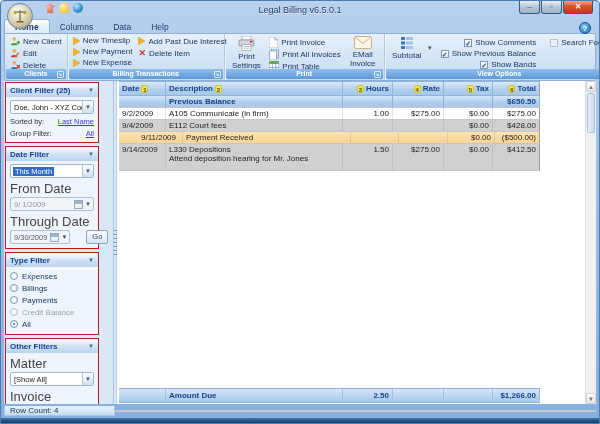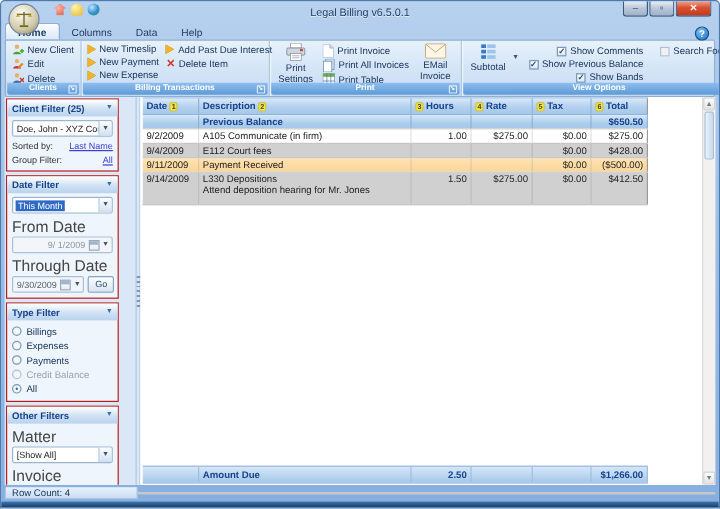--- a/index.html
+++ b/index.html
@@ -76,50 +76,50 @@
   .sechdr .arr { font-size:6px; color:#3a6ea5; }
   .seccontent { padding:3px 4px 4px; }
   .combo { height:14px; background:#fff; border:1px solid #9cb6d2; border-radius:2px; display:flex; align-items:center; overflow:hidden; }
   .combo .cval { flex:1; padding:0 3px; font-size:7.5px; color:#222; white-space:nowrap; overflow:hidden; }
   .combo .cval.sel { background:#316ac5; color:#fff; margin:1px 2px; padding:0 2px; flex:initial;text-align:right; }
   .combo .cbtn { width:11px; height:100%; background:linear-gradient(#fdfeff,#cfe0f2); border-left:1px solid #b4c9de; font-size:6px; color:#44546a; text-align:center; line-height:13px; }
   .lblrow { display:flex; justify-content:space-between; margin-top:3px; font-size:7.5px; color:#333; }
   .link { color:#3b3bd6; text-decoration:underline; }
   .flabel { margin:3px 0 1px; color:#444; font-size:13px; }
   .dinput { height:14px; border:1px solid #abc0d6; background:#f2f6fa; display:flex; align-items:center; border-radius:2px; }
-  .dinput .dval { flex:1; padding:0 3px; font-size:7.5px; color:#8a97a6;text-align:right; }
+  .dinput .dval { flex:1; padding:0 3px; font-size:7.5px; color:#8a97a6; }
   .dinput.en .dval { color:#55616e; }
   .calicon { width:9px; height:9px; margin-right:2px; border:1px solid #9aa9ba; background:
      linear-gradient(#fff,#e7edf4); position:relative; }
   .calicon::before { content:""; position:absolute; top:0; left:0; right:0; height:3px; background:#9fb6cf; }
-  .gorow { display:flex; gap:3px; align-items:center; }
+  .gorow { display:flex; gap:16px; align-items:center; }
   .gobtn { height:14px; padding:0 5px; border:1px solid #8aa5c2; border-radius:2px; background:linear-gradient(#fdfeff,#d7e4f1); font-size:7.5px; color:#2b4a6b; line-height:12px; }
   .radio { display:flex; align-items:center; gap:4px; height:12px; font-size:8px; color:#17325a; }
   .rdot { width:8px; height:8px; border-radius:50%; border:1px solid #7a98b8; background:radial-gradient(#fff,#e3ecf5); position:relative; }
   .rdot.on::after { content:""; position:absolute; inset:2px; border-radius:50%; background:#2f6fc0; }
   .radio.dis { color:#9aa4ae; } .radio.dis .rdot { border-color:#b6bec6; }
   .sidebar .spacer { flex:1; background:#e4eefa; margin:0 1px; }
   .splitter { width:3px; background:#d9e7f6; border-right:1px solid #b9cfe6; position:relative; }
   .splitter .dots { position:absolute; top:46%; left:0; width:3px; height:26px; background:repeating-linear-gradient(#7d97b4 0 1.5px, transparent 1.5px 4px); }
   
   .main { flex:1; position:relative; background:#fff; overflow:hidden; }
   .tbl { position:absolute; top:0; left:2px; width:421px; }
   .thead { display:flex; height:15px; background:linear-gradient(#d9e9fa,#b3d0ee 55%,#a5c8ea); border-top:1px solid #8fb4da; border-bottom:1px solid #8fb4da; }
   .th { display:flex; align-items:center; gap:2px; padding:0 3px; font-size:8px; font-weight:bold; color:#15428b; border-right:1px solid #8fb4da; }
-  .th.num { }
+  .th.num { justify-content:flex-end; }
   .badge { background:#f3e63e; border:1px solid #cdc24a; border-radius:2px; color:#444; font-size:6px; font-weight:bold; width:7px; height:8px; line-height:8px; text-align:center; }
   .trow { display:flex; border-bottom:1px solid #c6c6c6; }
   .td { padding:1px 3px; font-size:8px; color:#1c1c1c; border-right:1px solid rgba(140,140,140,.25); white-space:nowrap; overflow:hidden; }
   .td.num { text-align:right; }
   .c-date{width:47px;} .c-desc{width:177px;} .c-hours{width:50px;} .c-rate{width:51px;} .c-tax{width:49px;} .c-total{width:47px; border-right:1px solid #9a9a9a;}
   .row-band { background:linear-gradient(#d5e7f9,#aecdEC 60%,#a6c8ea); font-weight:bold; }
   .row-band .td { color:#15428b; border-right:1px solid #8fb4da; }
   .row-white { background:#fff; }
   .row-gray { background:#d1d0d1; }
-  .row-orange { background:linear-gradient(#fde3b4,#fbd596); }
+  .row-orange { background:linear-gradient(#fde3b4,#fbd596);padding-left:19px; }
   .desc2 { font-size:8px; color:#1c1c1c; }
   .tfoot { position:absolute; bottom:1px; left:2px; width:421px; display:flex; height:15px;
     background:linear-gradient(#d5e7f9,#a6c8ea); border-top:1px solid #8fb4da; border-bottom:1px solid #8fb4da; font-weight:bold; }
   .tfoot .td { color:#15428b; display:flex; align-items:center; border-right:1px solid #9ebfe0; }
   .tfoot .td.num { justify-content:flex-end; }
   
   .vscroll { position:absolute; top:0; right:0; width:11px; bottom:0; background:#f2f1f0; border-left:1px solid #dcdcdc; }
   .vscroll .sarrow { height:11px; font-size:6px; color:#6f7b88; text-align:center; line-height:11px; background:linear-gradient(#fdfdfd,#e4e3e2); border:1px solid #d4d3d2; border-radius:2px; }
   .vscroll .sa-down { position:absolute; bottom:0; left:0; right:0; }
   .vthumb { position:absolute; top:12px; left:1px; right:1px; height:40px; background:linear-gradient(90deg,#e9f2fa,#c8daEC); border:1px solid #a9c2da; border-radius:2px; }
@@ -369,25 +369,25 @@
       </div>
 
       <div class="section">
         <div class="sechdr">
           <span>Type Filter</span>
           <span class="arr">▼</span>
         </div>
         <div class="seccontent">
           <div class="radio">
               <span class="rdot"></span>
-              <span>Billings</span>
+              <span>Expenses</span>
             </div>
           <div class="radio">
               <span class="rdot"></span>
-              <span>Expenses</span>
+              <span>Billings</span>
             </div>
           <div class="radio">
               <span class="rdot"></span>
               <span>Payments</span>
             </div>
           <div class="radio dis">
               <span class="rdot"></span>
               <span>Credit Balance</span>
             </div>
           <div class="radio">

